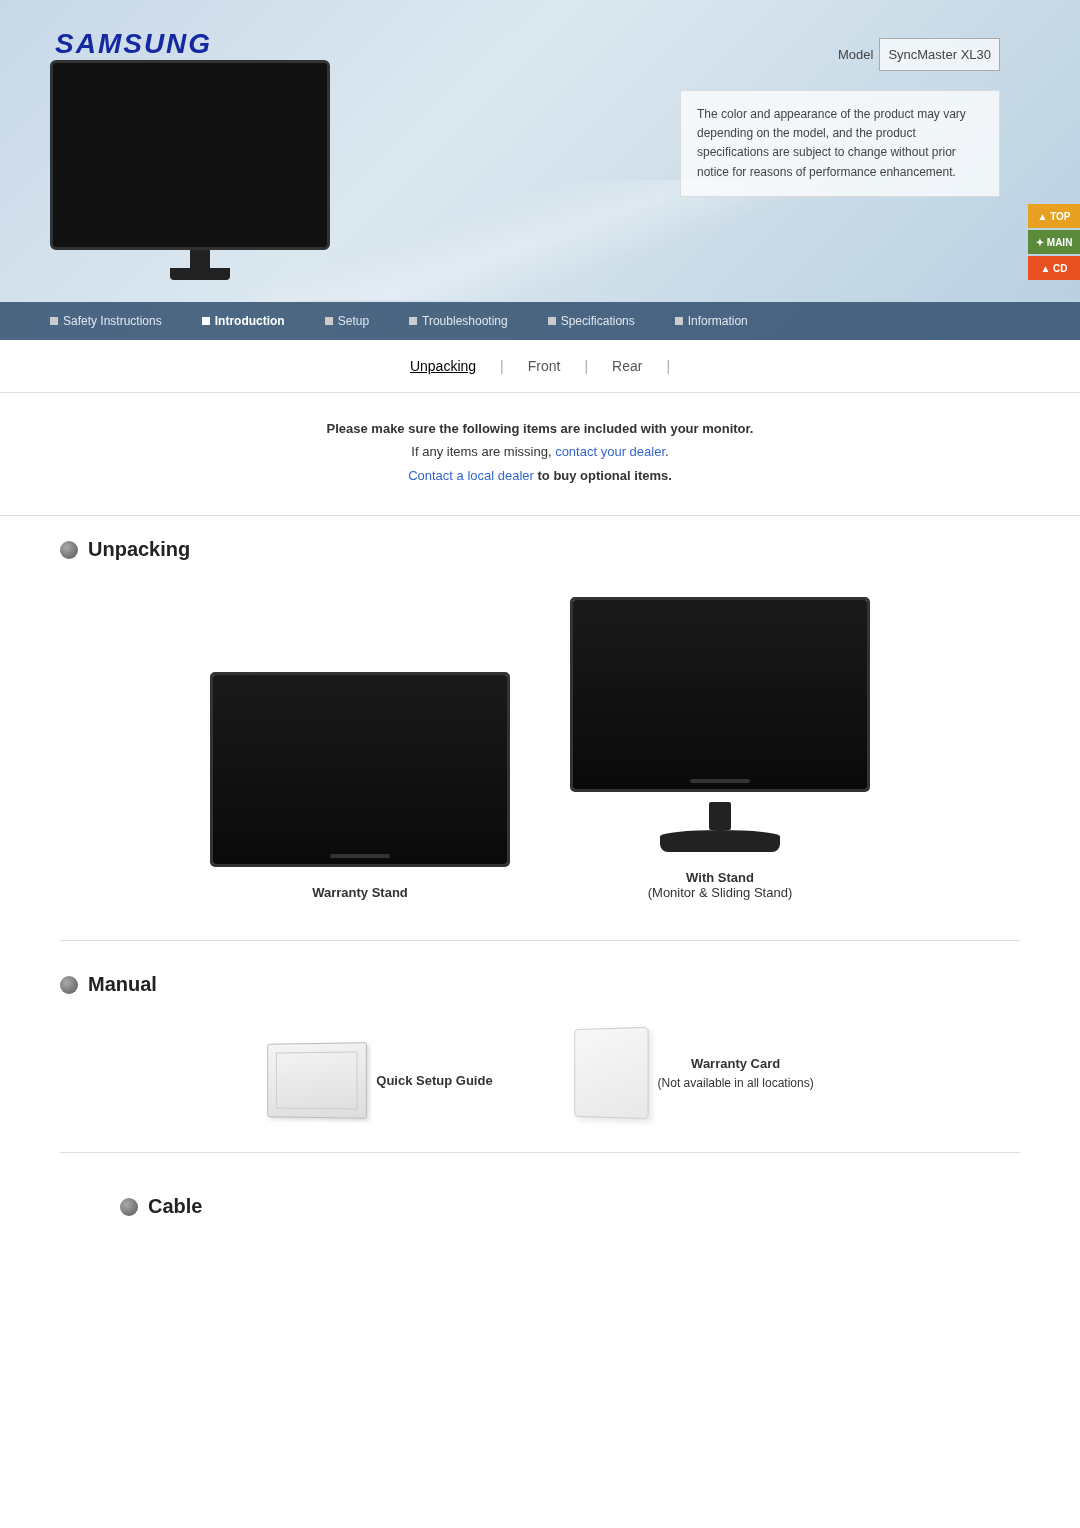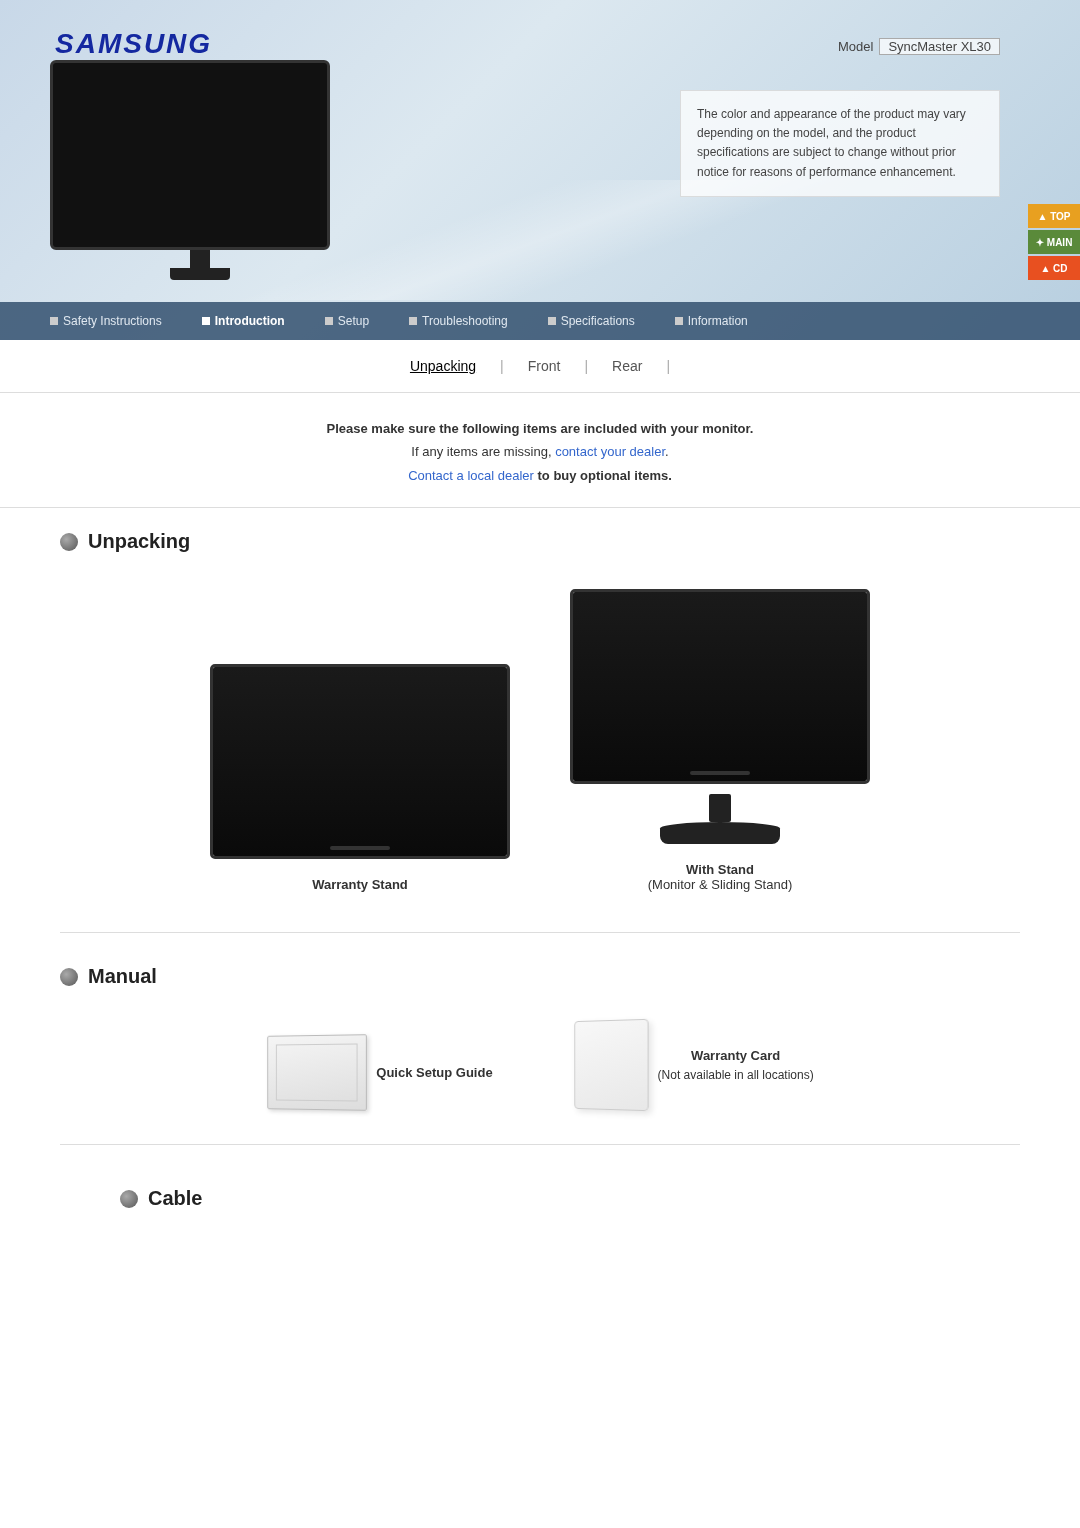--- a/index.html
+++ b/index.html
@@ -46,21 +46,21 @@
       top: 38px;
       right: 80px;
       font-size: 13px;
       color: #444;
       display: flex;
       align-items: center;
       gap: 6px;
     }
     .model-box {
       border: 1px solid #aaa;
-      padding: 0 8px;
+      padding: 8px 8px;
       font-size: 13px;
       background: rgba(255,255,255,0.7);
     }
 
     
     .monitor-img-area {
       position: absolute;
       left: 50px;
       top: 60px;
       width: 300px;
@@ -182,21 +182,21 @@
       text-decoration: underline;
     }
     .breadcrumb-sep {
       color: #aaa;
       font-size: 14px;
     }
 
     
     .info-section {
       text-align: center;
-      padding: 24px 20px 20px;
+      padding: 24px 20px 28px;
       border-bottom: 1px solid #ddd;
       line-height: 1.8;
     }
     .info-section p {
       font-size: 13px;
       color: #333;
     }
     .info-section .bold { font-weight: bold; }
     .info-section .link { color: #3366cc; text-decoration: none; }
 

